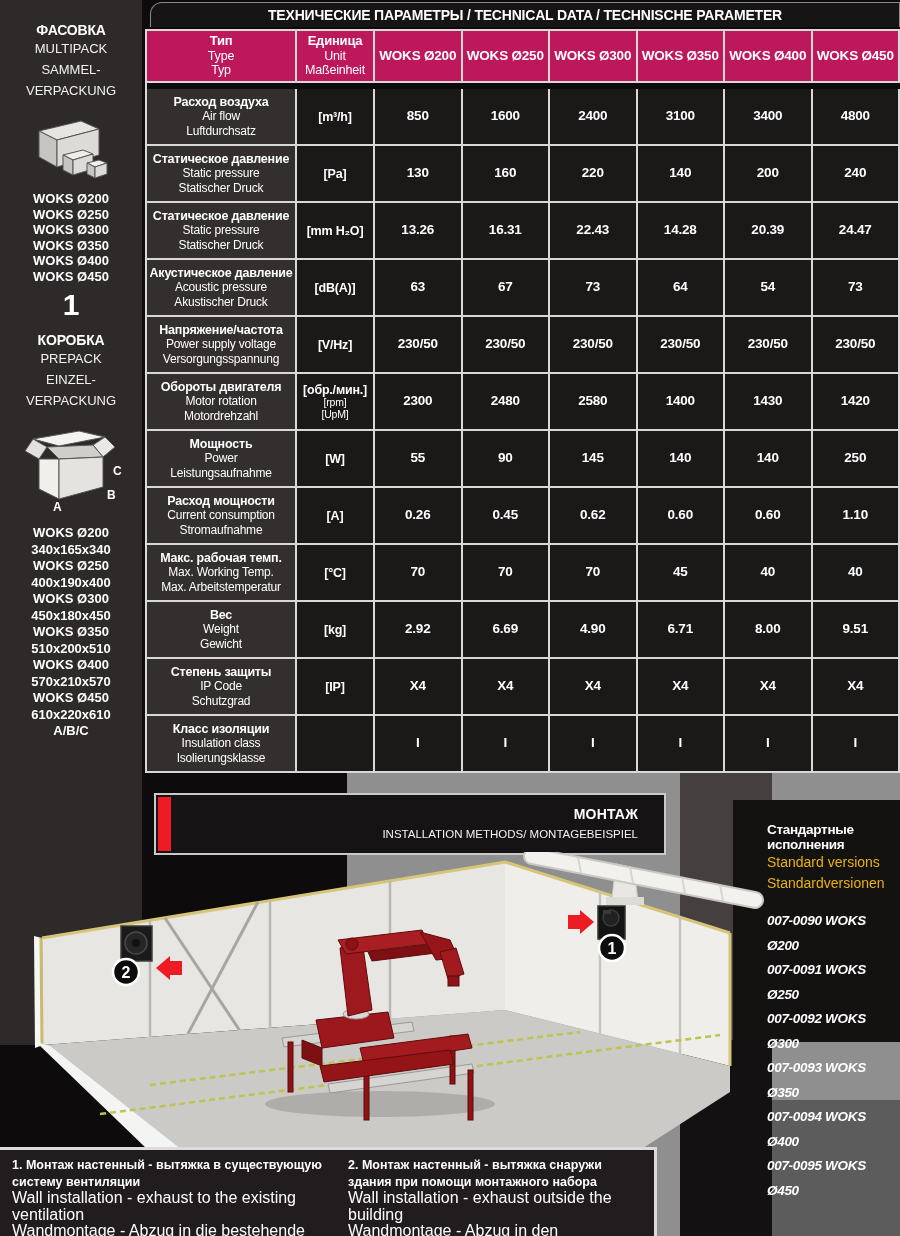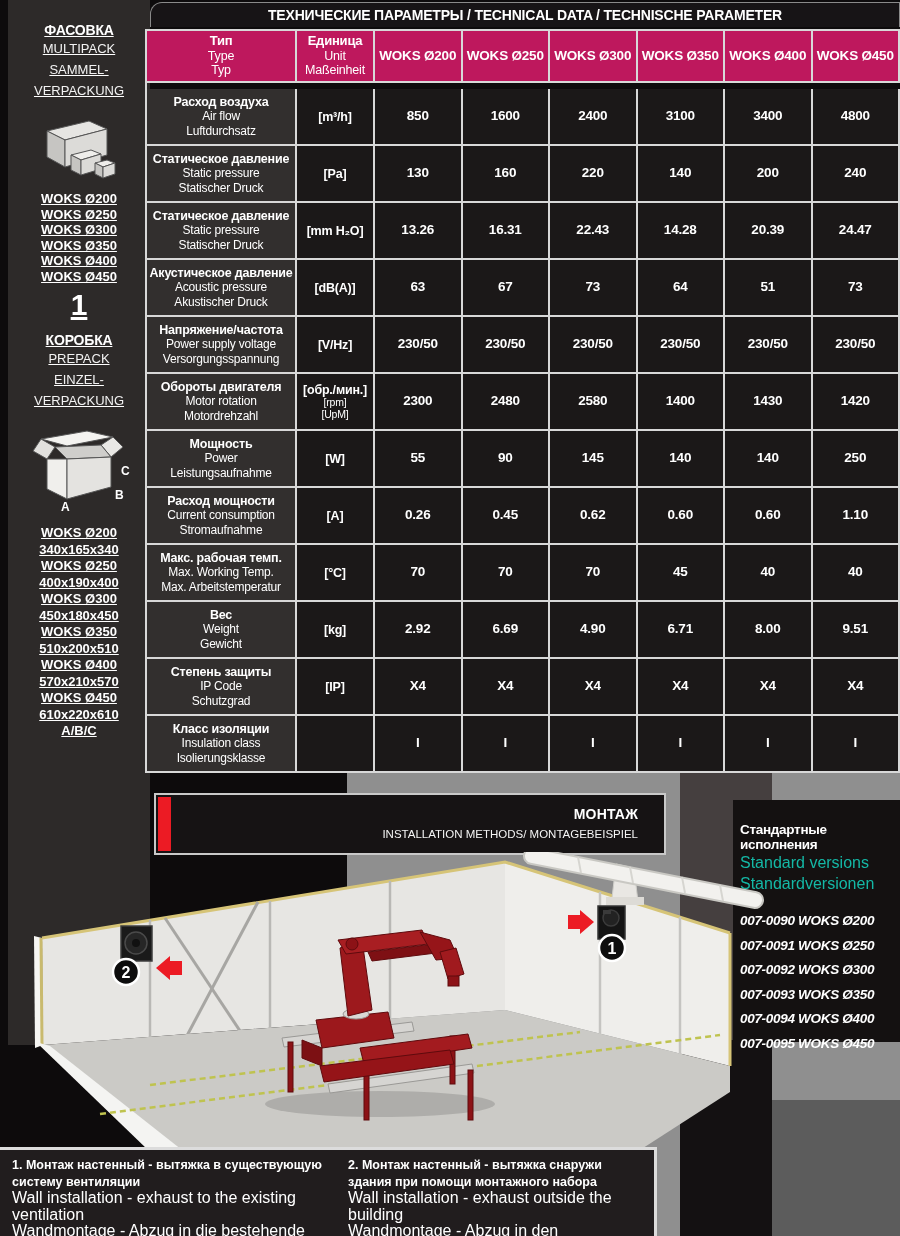--- a/index.html
+++ b/index.html
@@ -1,21 +1,21 @@
 <!DOCTYPE html>
 <html><head>
 <meta charset="utf-8">
 <style>
   html,body{margin:0;padding:0;background:#000;}
   .page{position:relative;width:900px;height:1236px;background:#0d0b0c;overflow:hidden;
         font-family:"Liberation Sans",sans-serif;color:#fff;}
   .abs{position:absolute;}
 
   
-  .sidebar{left:8px;top:0;width:142px;height:1045px;background:#2d2a29;text-align:center;z-index:1;text-decoration:underline;}
+  .sidebar{left:0;top:0;width:142px;height:1045px;background:#2d2a29;text-align:center;z-index:1;}
   .sb-head{font-weight:700;font-size:14px;letter-spacing:-0.2px;margin-top:22px;}
   .sb-line{font-size:13px;line-height:21px;color:#f2f2f2;}
   .sb-icon{margin:14px auto 4px;display:block;}
   .sb-list{font-weight:700;font-size:13px;line-height:15.5px;margin-top:10px;}
   .sb-list2{font-weight:700;font-size:13px;line-height:16.5px;margin-top:8px;}
   .sb-number{font-weight:700;font-size:30px;line-height:34px;margin-top:4px;}
 
   
   .tableWrap{left:145px;top:2px;width:755px;z-index:1;}
   .tbl-title{margin-left:5px;width:748px;height:24px;background:#171416;
@@ -48,23 +48,23 @@
 
   .montage{left:154px;top:793px;width:512px;height:62px;background:#161314;
            border:2px solid #c9c9c9;box-sizing:border-box;z-index:2;}
   .montage .stripe{position:absolute;left:2px;top:2px;bottom:2px;width:13px;background:#ec1b24;}
   .montage .txt{position:absolute;right:26px;top:11px;text-align:right;}
   .montage .t1{font-weight:700;font-size:14px;letter-spacing:0.2px;}
   .montage .t2{font-size:11.5px;margin-top:6px;color:#f4f4f4;}
 
   
   .stdbox{left:733px;top:800px;width:167px;height:242px;background:#141111;
-          box-sizing:border-box;padding:22px 0 0 7px;z-index:2;}
+          box-sizing:border-box;padding:22px 0 0 34px;z-index:2;}
   .std-h{font-weight:700;font-size:13.5px;letter-spacing:-0.3px;}
-  .std-l{font-size:16px;line-height:21px;color:#14b8a6;}
+  .std-l{font-size:14px;line-height:21px;color:#eab308;}
   .std-codes{margin-top:15px;font-weight:700;font-size:13.5px;line-height:24.5px;letter-spacing:-0.3px;font-style:italic;}
 
   
   .room{left:20px;top:852px;z-index:3;}
 
   
   .caps{left:0;top:1147px;width:657px;height:89px;background:#211d1e;
         border-top:3px solid #dcdcdc;border-right:3px solid #dcdcdc;box-sizing:border-box;z-index:4;}
   .cap{position:absolute;top:7px;}
   .cap1{left:12px;width:328px;}
@@ -276,21 +276,21 @@
           <div class="cell c-val vcell">
             <div class="ln b">67</div>
           </div>
           <div class="cell c-val vcell">
             <div class="ln b">73</div>
           </div>
           <div class="cell c-val vcell">
             <div class="ln b">64</div>
           </div>
           <div class="cell c-val vcell">
-            <div class="ln b">51</div>
+            <div class="ln b">54</div>
           </div>
           <div class="cell c-val vcell">
             <div class="ln b">73</div>
           </div>
         </div>
         <div class="trow">
           <div class="cell c-param lcell">
             <div class="ln b">Напряжение/частота</div>
             <div class="ln">Power supply voltage</div>
             <div class="ln">Versorgungsspannung</div>

